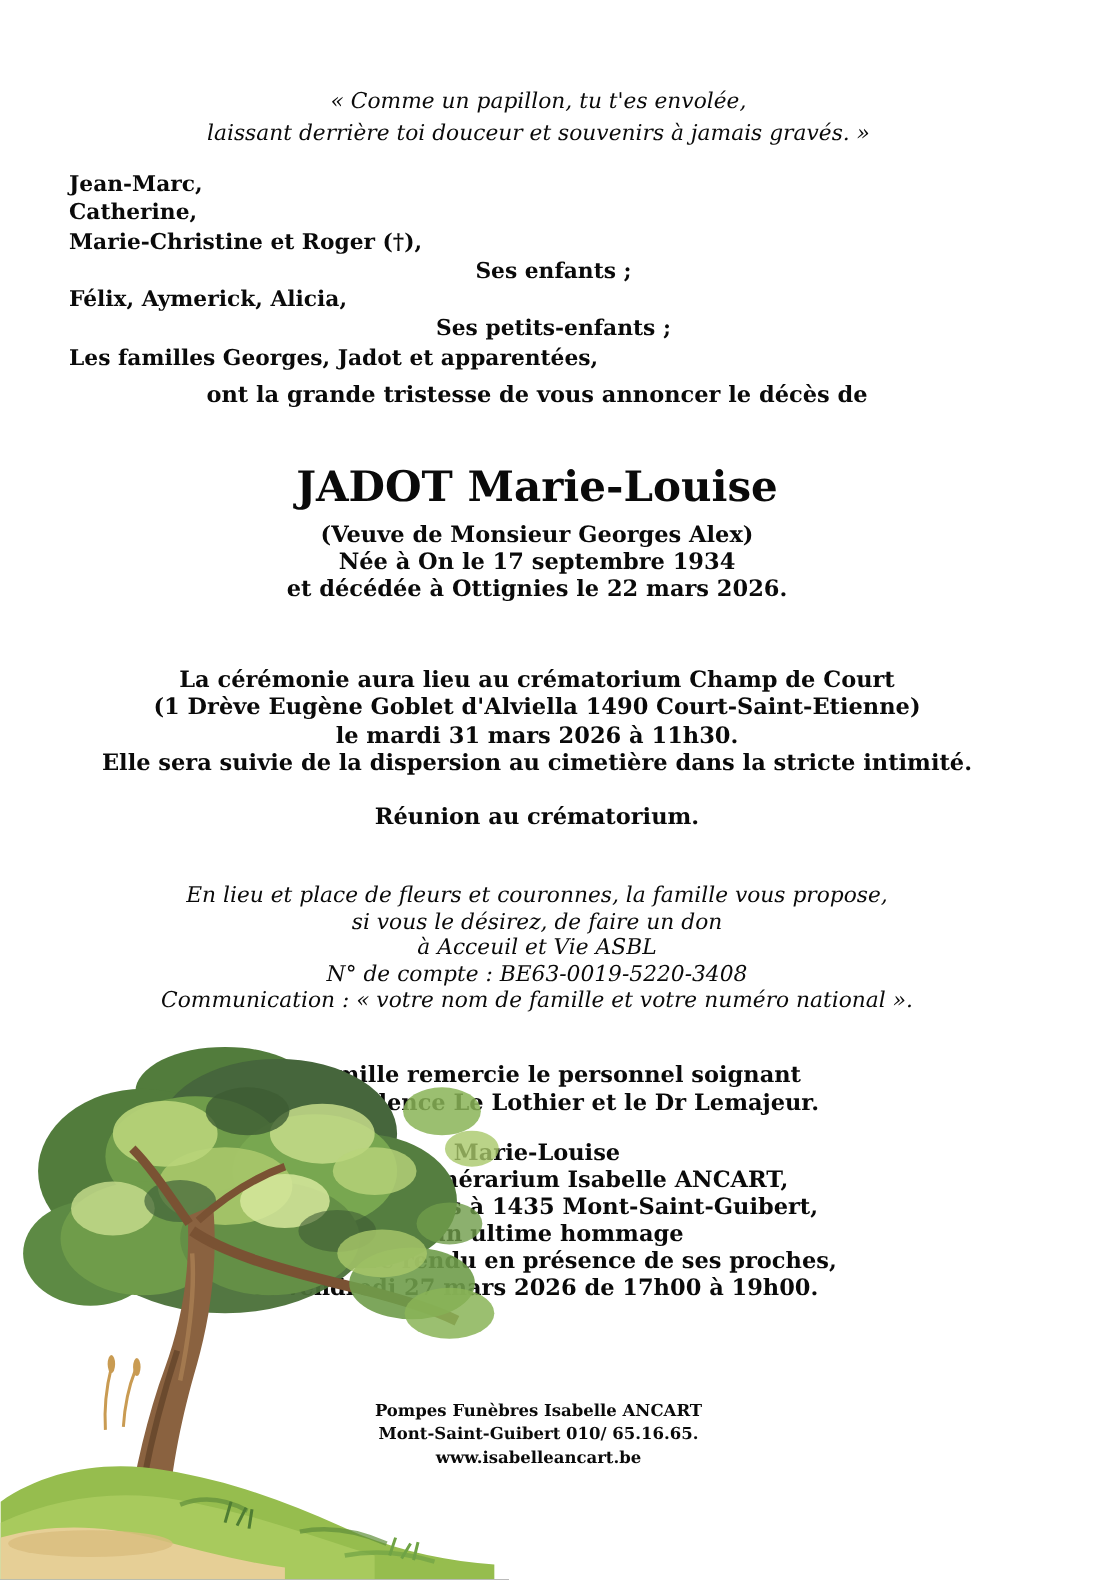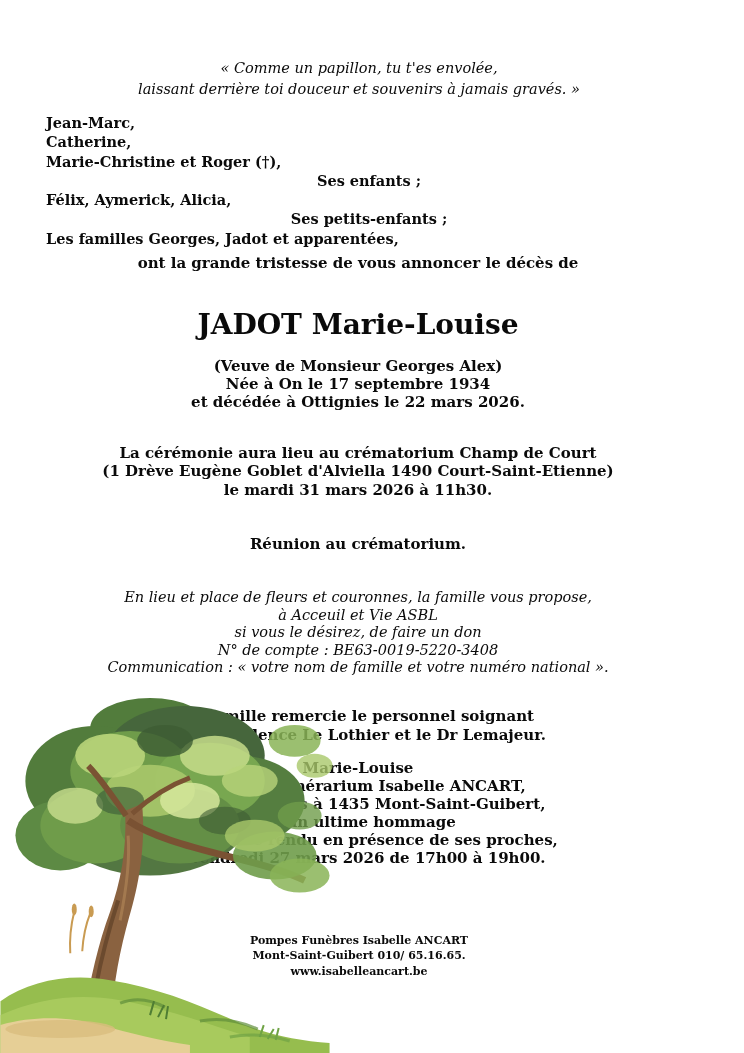--- a/index.html
+++ b/index.html
@@ -17,21 +17,21 @@
   .i{font-style:italic;}
   .c{text-align:center;}
   .r{text-align:center;}
   .quote{top:58px;left:26px;width:666px;font-size:14.5px;line-height:21px;}
   .family{top:113px;left:46px;width:646px;font-size:14.5px;line-height:19.3px;}
   .announce{top:254px;left:26px;width:664px;font-size:15px;}
   .deceased{top:307px;left:26px;width:664px;}
   .deceased .title{font-size:28px;line-height:34px;}
   .deceased .name{font-size:28px;line-height:36px;}
   .deceased .sub{font-size:15px;line-height:17.8px;}
-  .deceased .sub-first{margin-top:15px;}
+  .deceased .sub-first{margin-top:5px;}
   .ceremony{top:444px;left:26px;width:664px;font-size:15px;line-height:18.4px;}
   .meeting{top:535px;left:26px;width:664px;font-size:15px;}
   .donation{top:589px;left:26px;width:664px;font-size:14.5px;line-height:17.6px;}
   .thanks{top:707px;left:26px;width:664px;font-size:15px;line-height:19px;}
   .visitation{top:759px;left:26px;width:664px;font-size:15px;line-height:18px;}
   .funeral{top:893px;left:26px;width:666px;font-size:11px;line-height:15.3px;margin-top:40px;}
   .tree{left:0;top:686px;width:336px;height:367px;}
 </style>
 </head>
 <body>
@@ -59,27 +59,28 @@
     <div class="name">JADOT Marie-Louise</div>
     <div class="sub sub-first">(Veuve de Monsieur Georges Alex)</div>
     <div class="sub">Née à On le 17 septembre 1934</div>
     <div class="sub">et décédée à Ottignies le 22 mars 2026.</div>
   </div>
 
   <div class="abs ceremony c b">
     <div>La cérémonie aura lieu au crématorium Champ de Court</div>
     <div>(1 Drève Eugène Goblet d'Alviella 1490 Court-Saint-Etienne)</div>
     <div>le mardi 31 mars 2026 à 11h30.</div>
+    <div>Elle sera suivie de la dispersion au cimetière dans la stricte intimité.</div>
   </div>
   <div class="abs meeting c b">Réunion au crématorium.</div>
 
   <div class="abs donation c i">
     <div>En lieu et place de fleurs et couronnes, la famille vous propose,</div>
+    <div>si vous le désirez, de faire un don</div>
     <div>à Acceuil et Vie ASBL</div>
-    <div>si vous le désirez, de faire un don</div>
     <div>N° de compte : BE63-0019-5220-3408</div>
     <div>Communication : « votre nom de famille et votre numéro national ».</div>
   </div>
 
   <div class="abs thanks c b">
     <div>La famille remercie le personnel soignant</div>
     <div>de la résidence Le Lothier et le Dr Lemajeur.</div>
   </div>
 
   <div class="abs visitation c b">

